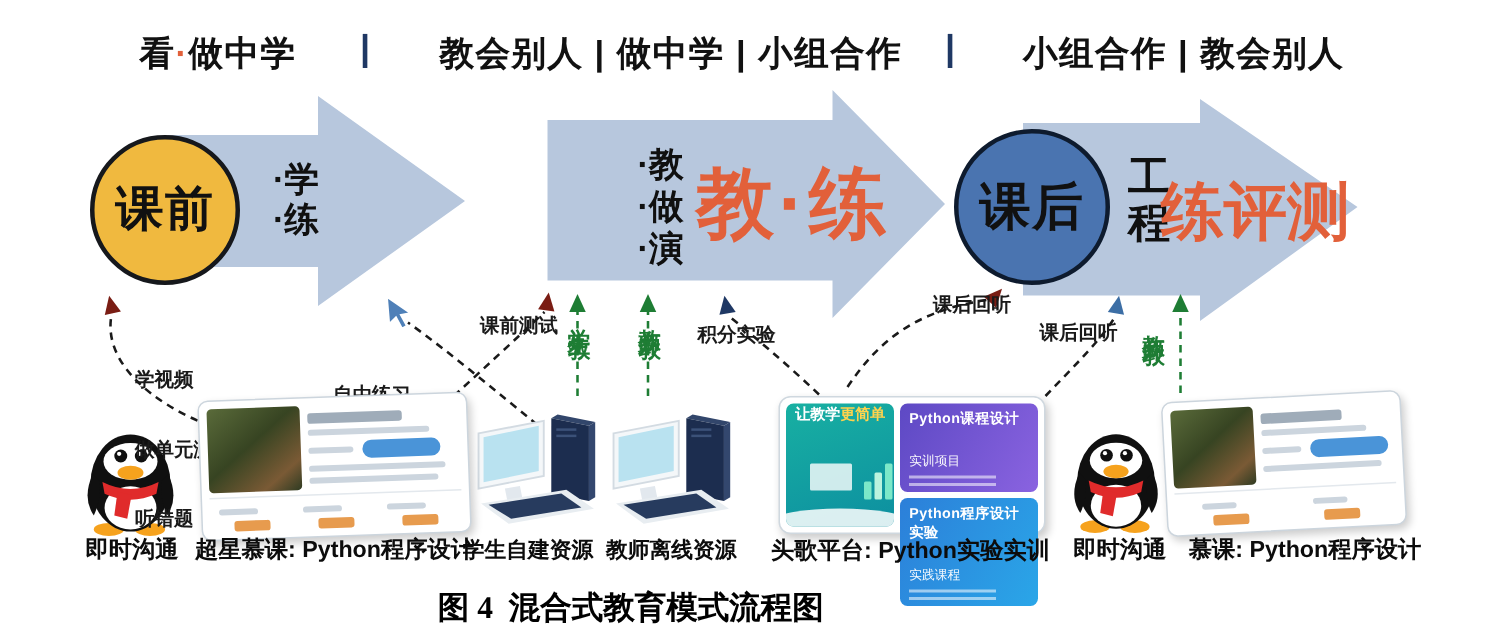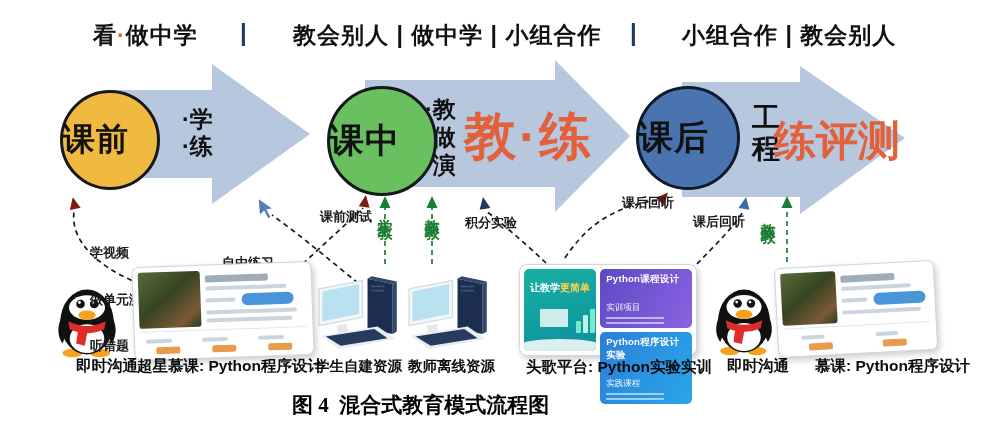--- a/index.html
+++ b/index.html
@@ -9,60 +9,60 @@
   .layer{left:0;top:0;z-index:0}
   .z1{z-index:1}
   .z2{z-index:2}
 
   
   .banner-lbl{font-size:23px;font-weight:900;letter-spacing:1px;white-space:pre}
   .banner-dot{color:var(--accent);font-weight:900}
   .vsep{font-size:24px;font-weight:900;color:var(--navy)}
 
   
-  .circle{border-radius:50%;border:3px solid #16181c;display:flex;align-items:center;
+  .circle{border-radius:50%;border:3px solid #16181c;display:flex;align-items:center;justify-content:center;
           font-weight:900;box-sizing:border-box}
   .circle span{letter-spacing:1px}
 
   .bullets{font-weight:900;font-size:23px;line-height:27px;color:#101010}
   .bullets span{display:block}
   .accent-txt{font-weight:900;color:var(--accent);white-space:pre;line-height:1}
   .side-vert{font-weight:900;font-size:28px;line-height:31px;color:#101010}
   .side-vert span{display:block}
 
   
   .flow-lbl{font-size:13px;font-weight:900;line-height:15.5px;color:#1a1a1a;white-space:pre}
   .flow-lbl span{display:block}
   .flow-center{text-align:center}
   .vlabel{font-size:15px;font-weight:900;color:var(--green-label);
           writing-mode:vertical-rl;text-orientation:upright;letter-spacing:3px;line-height:16px}
 
   
-  .res-lbl{font-size:15.5px;font-weight:900;text-align:right;color:#0c0c0c;white-space:pre}
+  .res-lbl{font-size:15.5px;font-weight:900;text-align:center;color:#0c0c0c;white-space:pre}
 
   
   .mooc-card{background:#fff;border:1px solid #ccd5dd;border-radius:7px;
              box-shadow:2px 3px 6px rgba(0,0,0,.2);padding:5px;display:flex;flex-direction:column;box-sizing:border-box}
   .mc-top{display:flex;gap:5px;flex:1;min-height:0}
   .mc-photo{width:37%;background:linear-gradient(140deg,#5a6b3a,#374422 45%,#7a5a35 80%,#2e3b22);border-radius:3px}
   .mc-info{flex:1;padding-top:1px}
   .sk{background:#ccd5de;border-radius:2px;height:4px;margin:4px 0}
   .sk-title{height:7px;width:62%;background:#9facb9}
   .w30{width:30%}.w60{width:60%}.w80{width:80%}.w85{width:85%}.w90{width:90%}
   .mc-btn-row{display:flex;gap:6px;align-items:center;margin:3px 0}
   .mc-btn{width:52px;height:12px;border-radius:6px;background:#4a94d8}
   .mc-stats{display:flex;border-top:1px solid #e3e8ed;margin-top:3px;padding-top:3px;justify-content:space-around}
   .mc-stat{width:26%}
   .mc-num{width:24px;height:7px;border-radius:2px;background:#e79b4e;margin:3px auto 0}
 
   
   .touge-card{background:#fff;border:1px solid #cfd8df;border-radius:8px;
               box-shadow:2px 3px 6px rgba(0,0,0,.2);padding:4px;display:flex;gap:4px;box-sizing:border-box}
   .tg-left{width:43%;border-radius:5px;background:linear-gradient(160deg,#18b0a2,#0d8fa0);
-           position:relative;color:#fff;font-size:10px;font-weight:bold;text-align:center;padding-top:12px;box-sizing:border-box;overflow:hidden}
+           position:relative;color:#fff;font-size:10px;font-weight:bold;text-align:center;box-sizing:border-box;overflow:hidden}
   .tg-left::after{content:'';position:absolute;bottom:-4px;left:-8px;right:-8px;height:16px;
                   background:rgba(255,255,255,.85);border-radius:50% 50% 0 0}
   .tg-accent{color:#ffd34d}
   .tg-illus{position:absolute;left:12px;right:12px;top:32px;bottom:12px}
   .tg-illus i{position:absolute;background:rgba(255,255,255,.8);border-radius:1px}
   .tg-illus .scr{left:4px;top:8px;width:28px;height:18px}
   .tg-illus .b1{left:40px;bottom:6px;width:5px;height:12px;background:#7ce8c9}
   .tg-illus .b2{left:47px;bottom:6px;width:5px;height:18px;background:#baf3de}
   .tg-illus .b3{left:54px;bottom:6px;width:5px;height:24px;background:#7ce8c9}
   .tg-right{flex:1;display:flex;flex-direction:column;gap:4px}
@@ -152,23 +152,20 @@
   <div class="abs z1 banner-lbl" style="left:682px;top:20px">小组合作 | 教会别人</div>
 
   <div class="abs z2 circle" style="left:60px;top:90px;width:100px;height:100px;background:var(--stage1);font-size:32px">
       <span>课前</span>
     </div>
   <div class="abs z1 bullets" style="left:182px;top:106px">
     <span>·学</span>
     <span>·练</span>
   </div>
 
-  <div class="abs z2 circle" style="left:327px;top:86px;width:110px;height:110px;background:var(--stage2);font-size:34px">
-      <span>课中</span>
-    </div>
   <div class="abs z1 bullets" style="left:425px;top:95px;line-height:28px">
     <span>·教</span>
     <span>·做</span>
     <span>·演</span>
   </div>
   <div class="abs z2 accent-txt" style="left:464px;top:110px;font-size:52px;letter-spacing:3px">教·练</div>
 
   <div class="abs z2 circle" style="left:636px;top:86px;width:104px;height:104px;background:var(--stage3);font-size:34px;border-color:#0e1b2e">
       <span>课后</span>
     </div>

